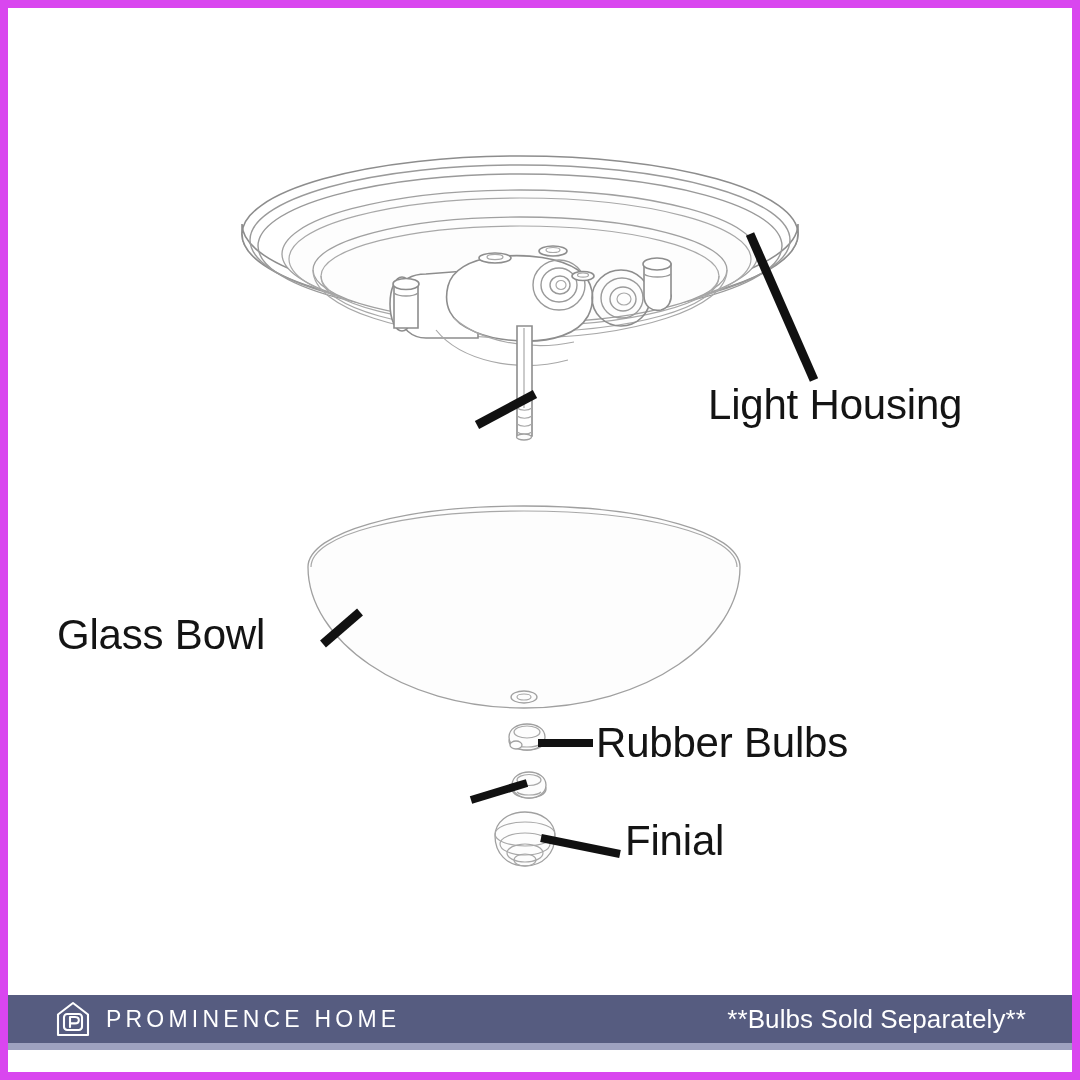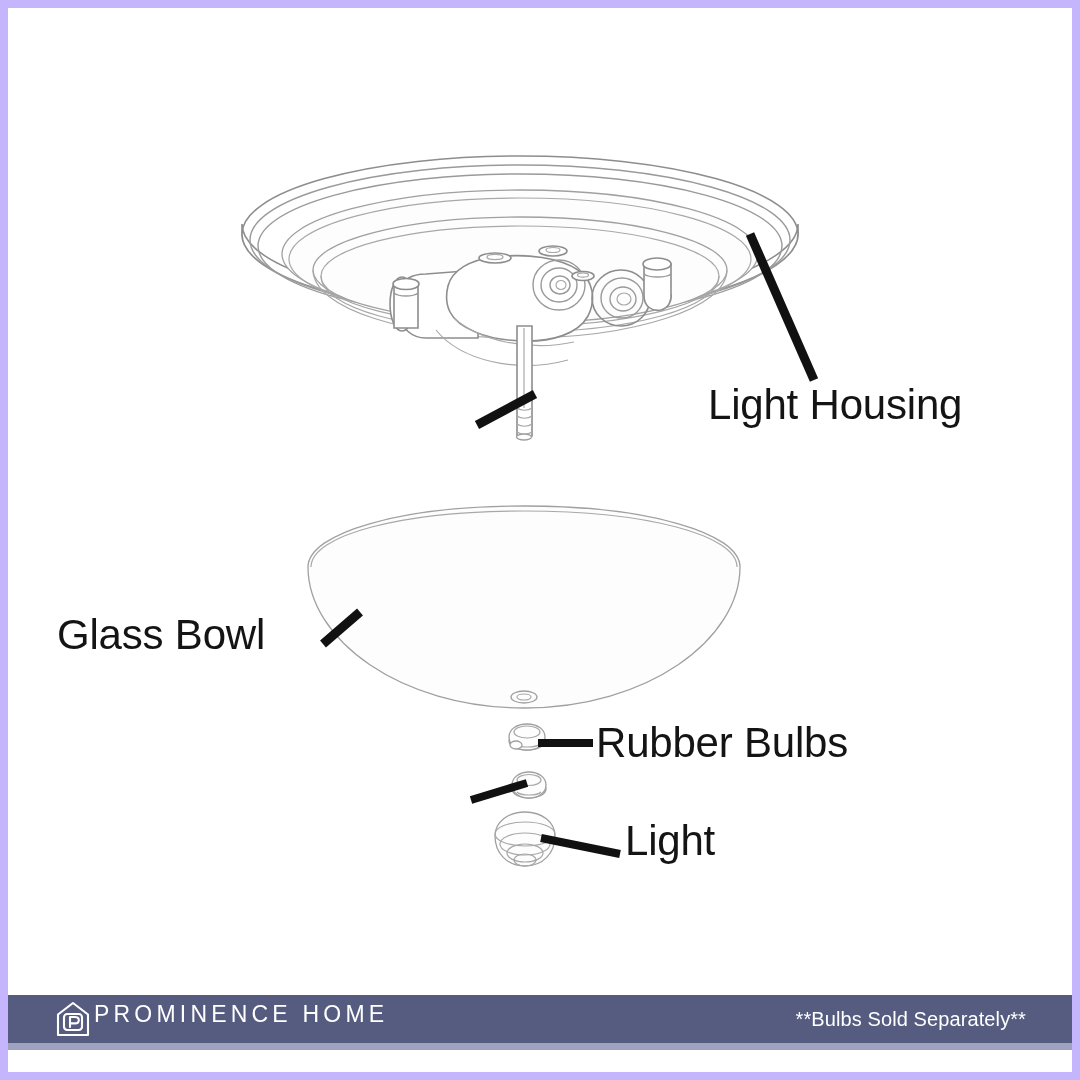--- a/index.html
+++ b/index.html
@@ -9,21 +9,21 @@
     background: #e8e8e8;
   }
   body {
     font-family: "Liberation Sans", "DejaVu Sans", sans-serif;
   }
 
   #page {
     position: relative;
     width: 1080px;
     height: 1080px;
-    background: #c4b5fd;
+    background: #d946ef;
     overflow: hidden;
   }
 
   
   #canvas {
     position: absolute;
     left: 8px;
     top: 8px;
     width: 1064px;
     height: 1064px;
@@ -81,32 +81,33 @@
   #footer-underline {
     position: absolute;
     left: 8px;
     top: 1043px;
     width: 1064px;
     height: 7px;
     background: #9ea2c0;
   }
   #brand {
     display: flex;
-    gap: 4px;
+    align-items: center;
+    gap: 16px;
   }
   #brand-mark { width: 34px; height: 36px; display: block; }
   #brand-name {
     color: #ffffff;
     font-size: 23px;
     letter-spacing: 4.2px;
     font-family: "Liberation Sans", "DejaVu Sans", sans-serif;
   }
   #footer-note {
     color: #ffffff;
-    font-size: 20px;
+    font-size: 26px;
     letter-spacing: 0.1px;
     font-family: "Liberation Sans", "DejaVu Sans", sans-serif;
   }
 </style>
 </head>
 <body>
 
 <div id="page">
 
   <div id="canvas"></div>
@@ -229,21 +230,21 @@
   </div>
 
   <div class="label" id="label-light-housing">Light Housing</div>
 
 
   <div class="label" id="label-glass-bowl">Glass Bowl</div>
 
   <div class="label" id="label-rubber-washer">Rubber Bulbs</div>
 
 
-  <div class="label" id="label-finial">Light</div>
+  <div class="label" id="label-finial">Finial</div>
 
   <div id="footer">
     <div id="brand">
       <span id="brand-mark">
         <svg viewBox="0 0 34 36" xmlns="http://www.w3.org/2000/svg">
           <path d="M2,13.5 L17,2 L32,13.5 L32,34 L2,34 Z" fill="none" stroke="#ffffff" stroke-width="2.1" stroke-linejoin="round"></path>
           <rect x="8" y="13" width="18" height="16" rx="3.2" ry="3.2" fill="none" stroke="#ffffff" stroke-width="2.1"></rect>
           <path d="M14,26 L14,16 L19,16 C21.5,16 22.8,17.3 22.8,19.2
                    C22.8,21.1 21.5,22.4 19,22.4 L14,22.4" fill="none" stroke="#ffffff" stroke-width="2.1" stroke-linecap="round" stroke-linejoin="round"></path>
         </svg>

